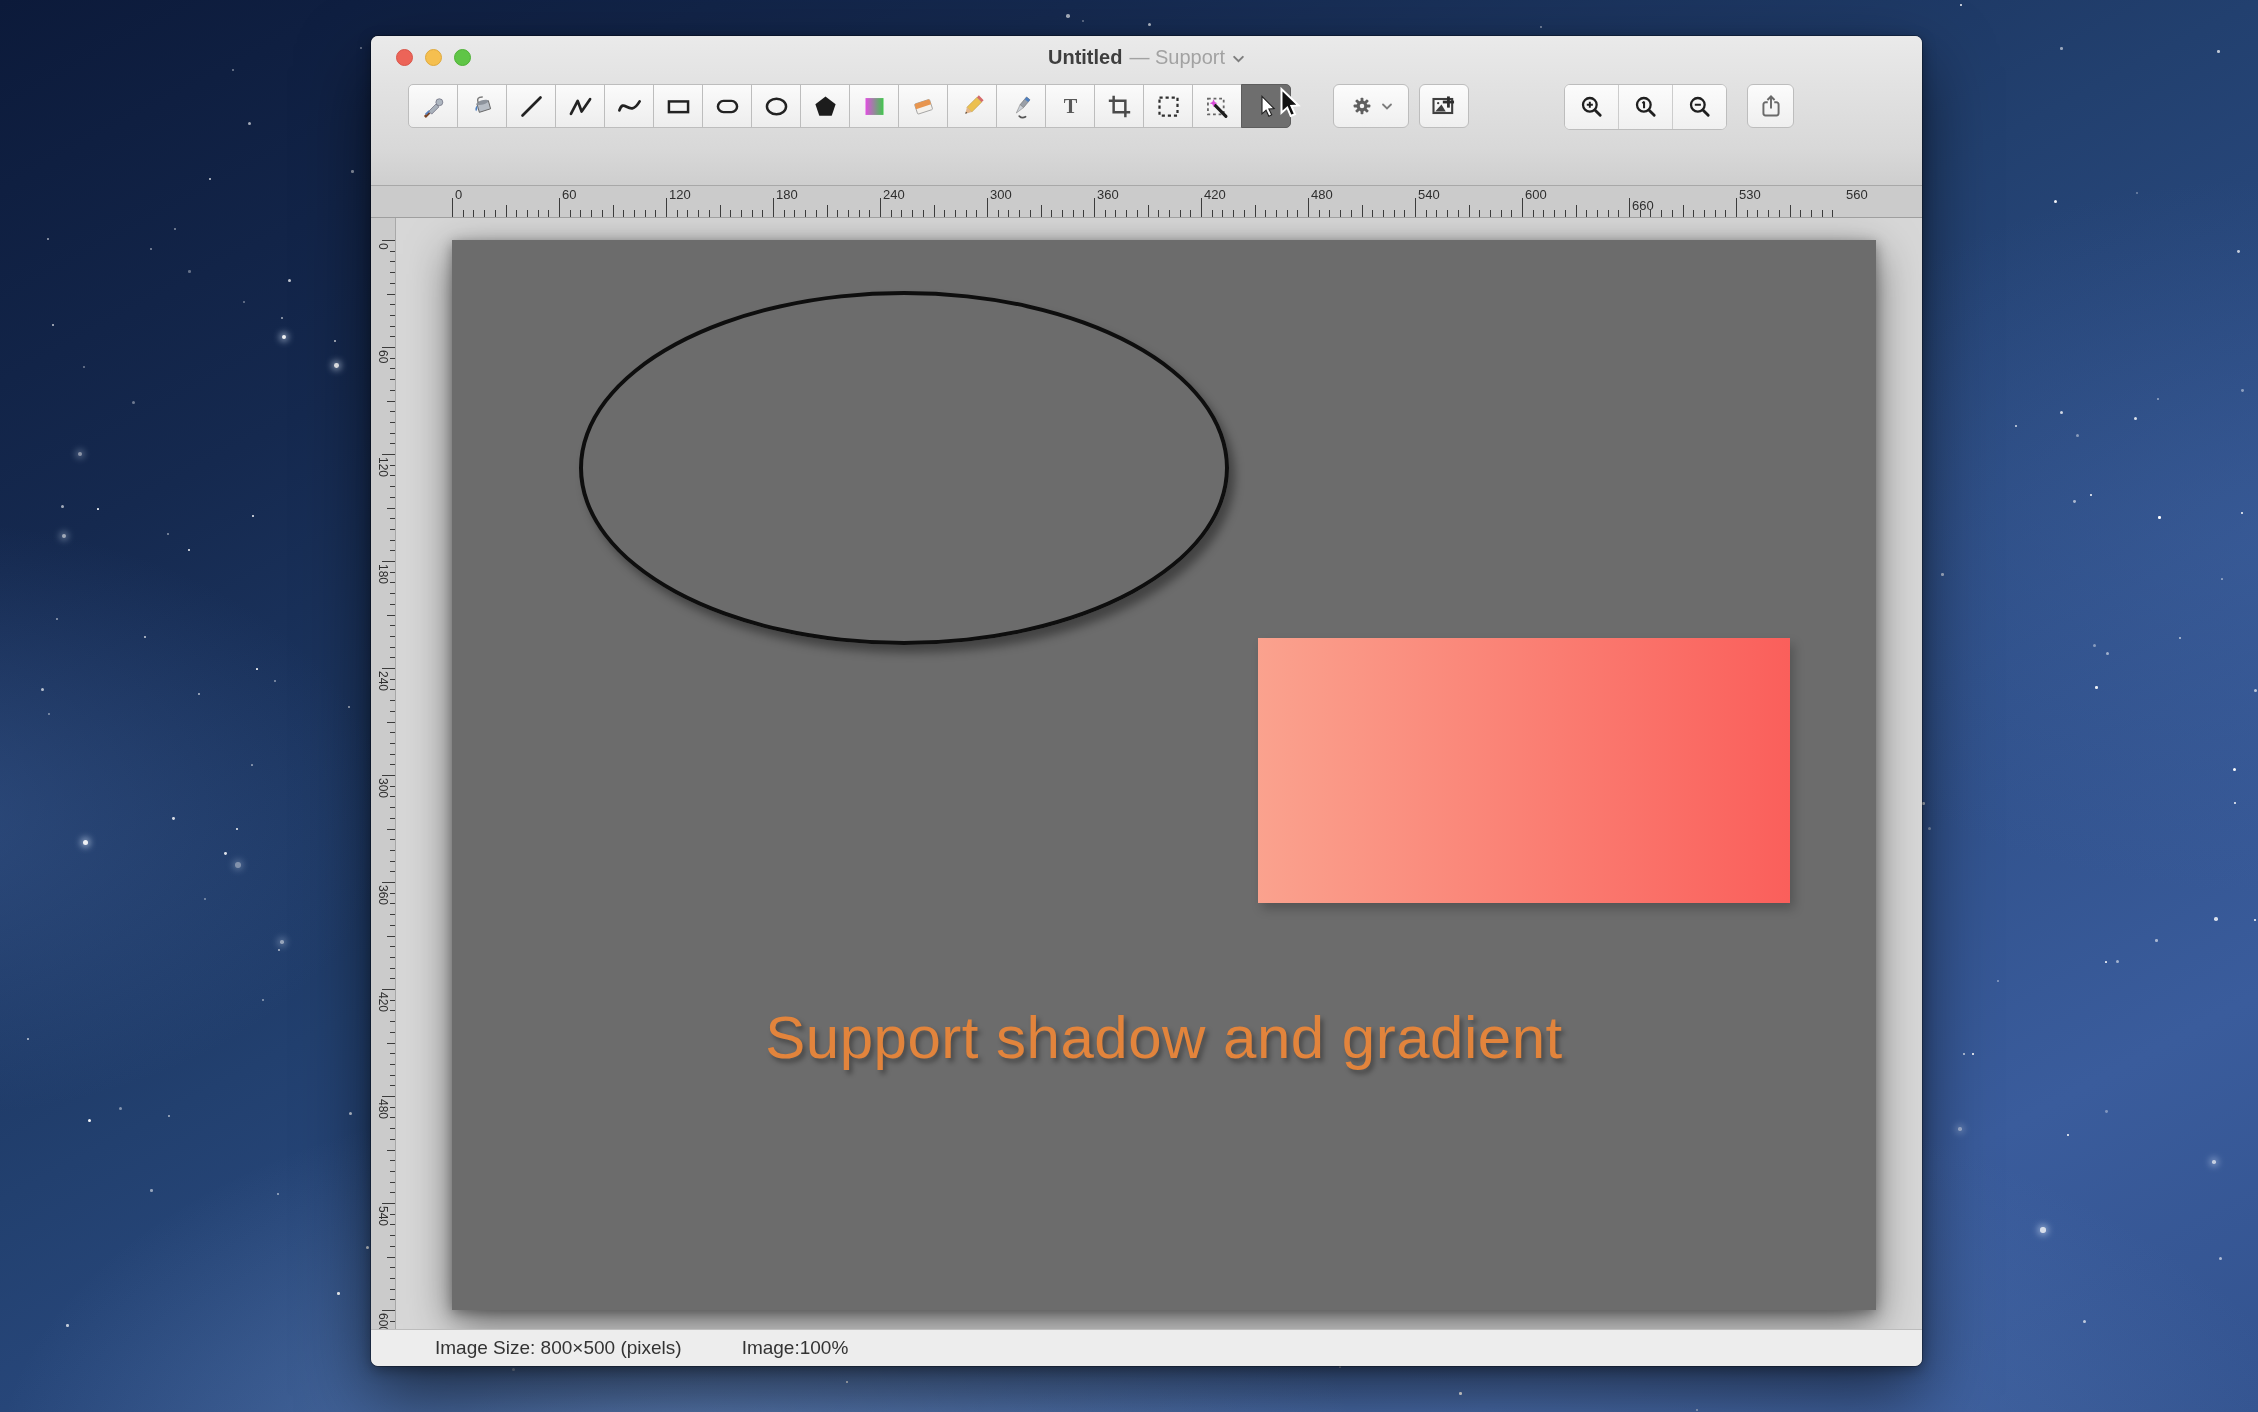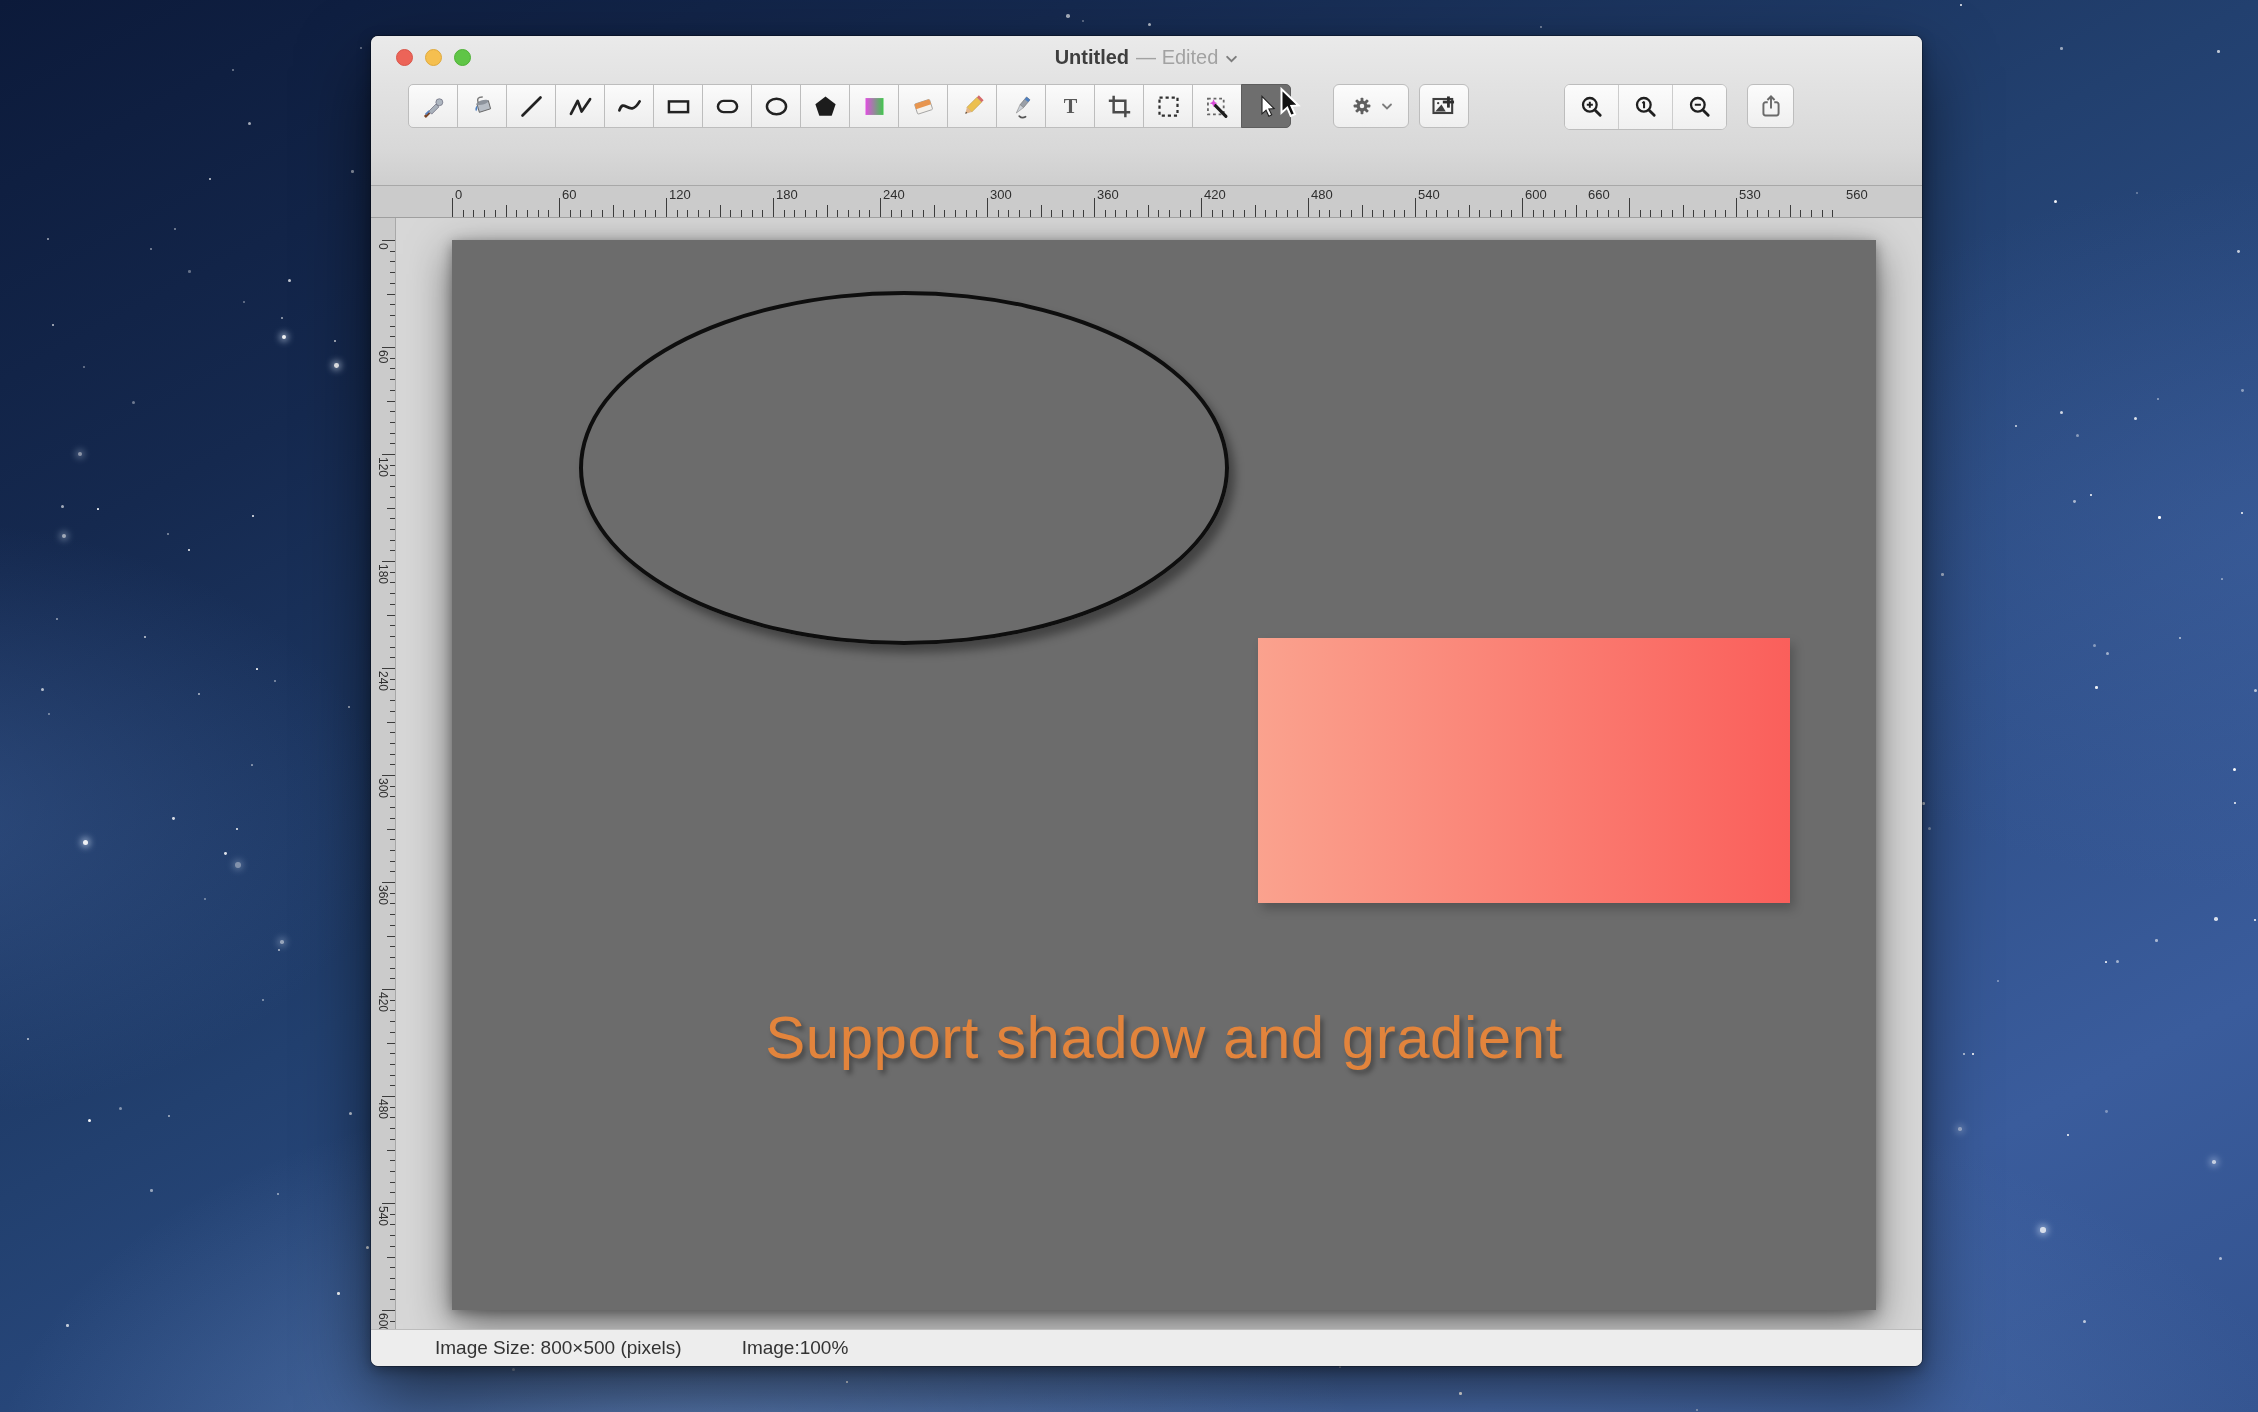--- a/index.html
+++ b/index.html
@@ -527,21 +527,21 @@
   <div class="window">
     <div class="chrome">
       <div class="titlebar">
         <div class="lights">
           <div class="light red"></div>
           <div class="light yellow"></div>
           <div class="light green"></div>
         </div>
         <div class="titletext">
           <span class="tname">Untitled</span>
-          <span class="tstatus">— Edited</span>
+          <span class="tstatus">— Support</span>
           <svg width="13" height="10">
               <use href="#ic-chevron-down"></use>
             </svg>
         </div>
       </div>
 
       <div class="toolbar">
         <div class="tools" id="tools">
             <div class="tool" title="Color Picker">
               <svg>
@@ -681,21 +681,21 @@
         <span class="lbl" style="left: 191px;">60</span>
         <span class="lbl" style="left: 298px;">120</span>
         <span class="lbl" style="left: 405px;">180</span>
         <span class="lbl" style="left: 512px;">240</span>
         <span class="lbl" style="left: 619px;">300</span>
         <span class="lbl" style="left: 726px;">360</span>
         <span class="lbl" style="left: 833px;">420</span>
         <span class="lbl" style="left: 940px;">480</span>
         <span class="lbl" style="left: 1047px;">540</span>
         <span class="lbl" style="left: 1154px;">600</span>
-        <span class="lbl" style="left: 1217px;">660</span>
+        <span class="lbl" style="left: 1261px; margin-top: 11px;">660</span>
         <span class="lbl" style="left: 1368px;">530</span>
         <span class="lbl" style="left: 1475px;">560</span>
         <div class="tick" style="height: 19px; left: 81px;"></div>
         <div class="tick" style="height: 7px; left: 91.7px;"></div>
         <div class="tick" style="height: 7px; left: 102.4px;"></div>
         <div class="tick" style="height: 7px; left: 113.1px;"></div>
         <div class="tick" style="height: 7px; left: 123.8px;"></div>
         <div class="tick" style="height: 12px; left: 134.5px;"></div>
         <div class="tick" style="height: 7px; left: 145.2px;"></div>
         <div class="tick" style="height: 7px; left: 155.9px;"></div>

